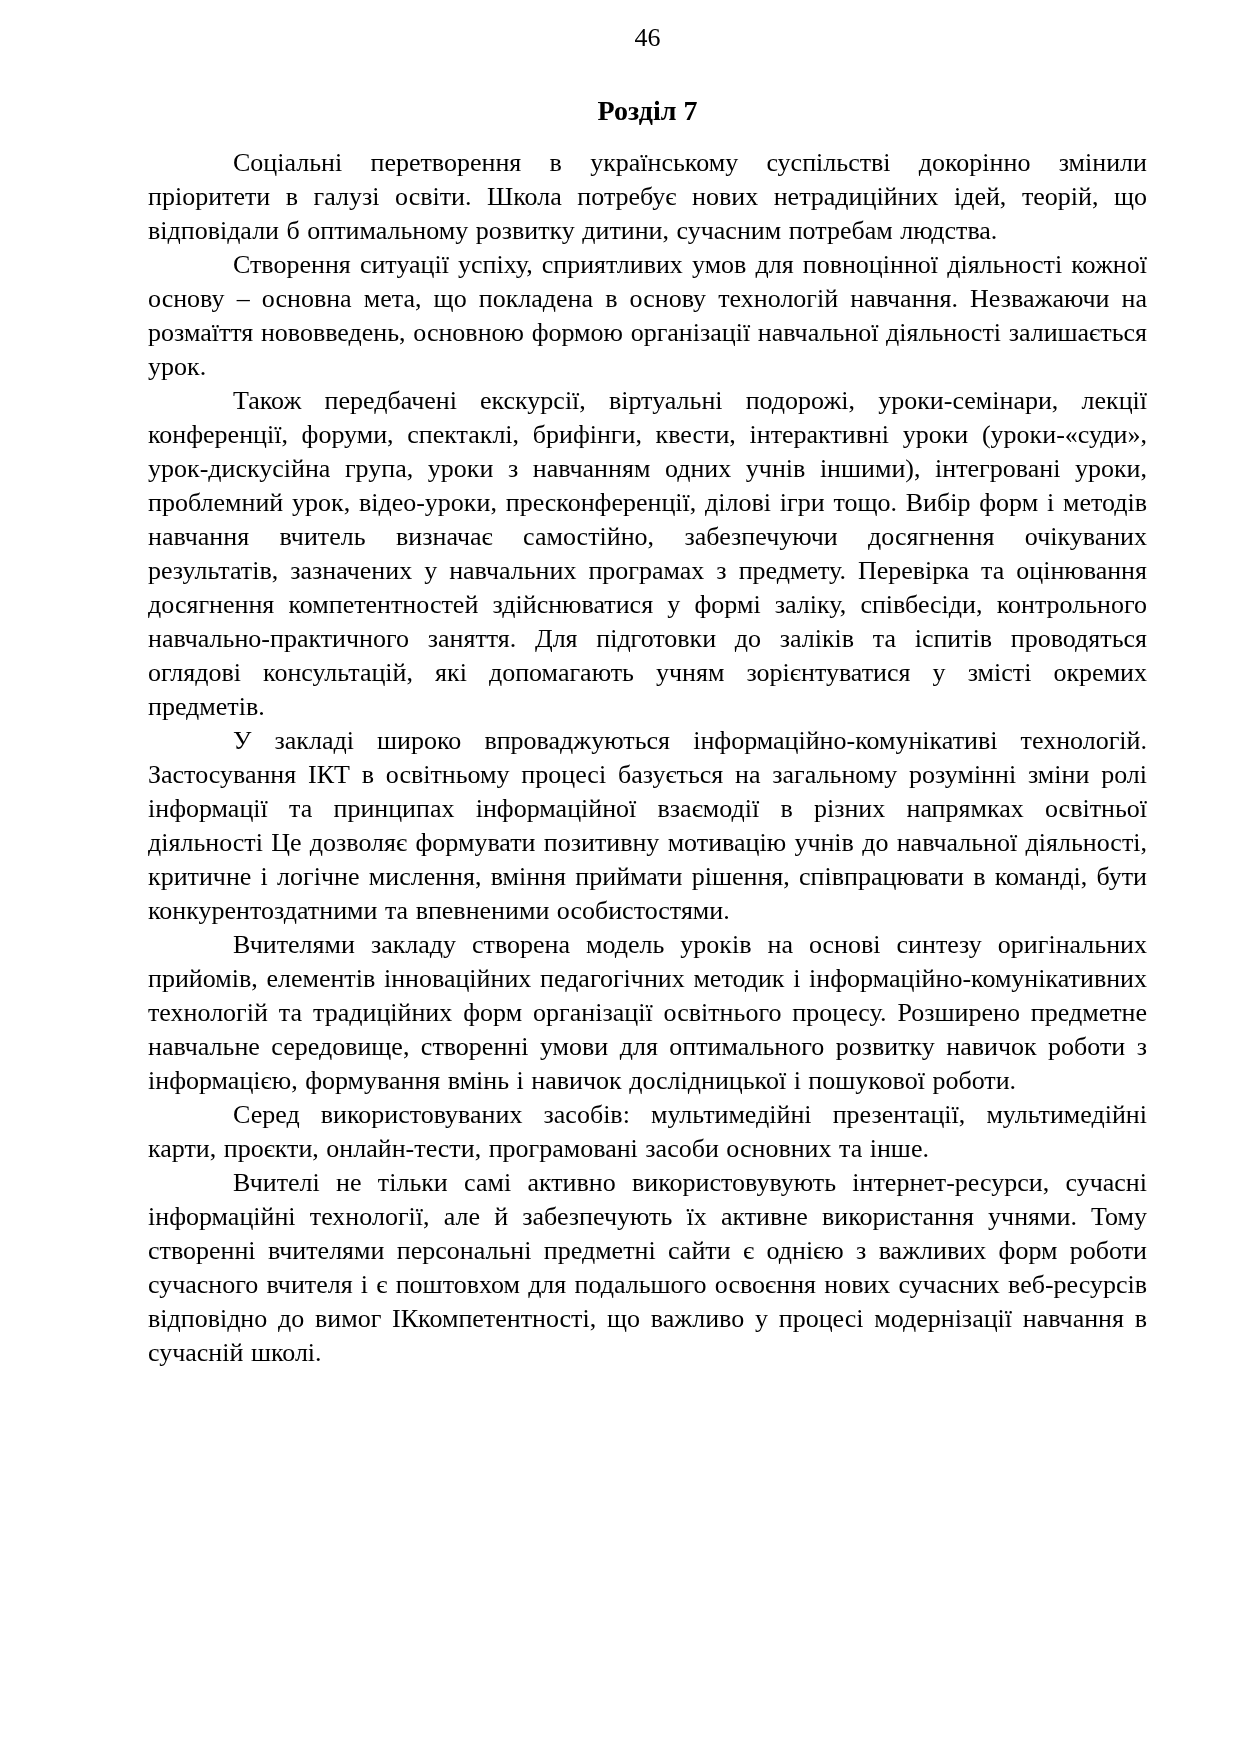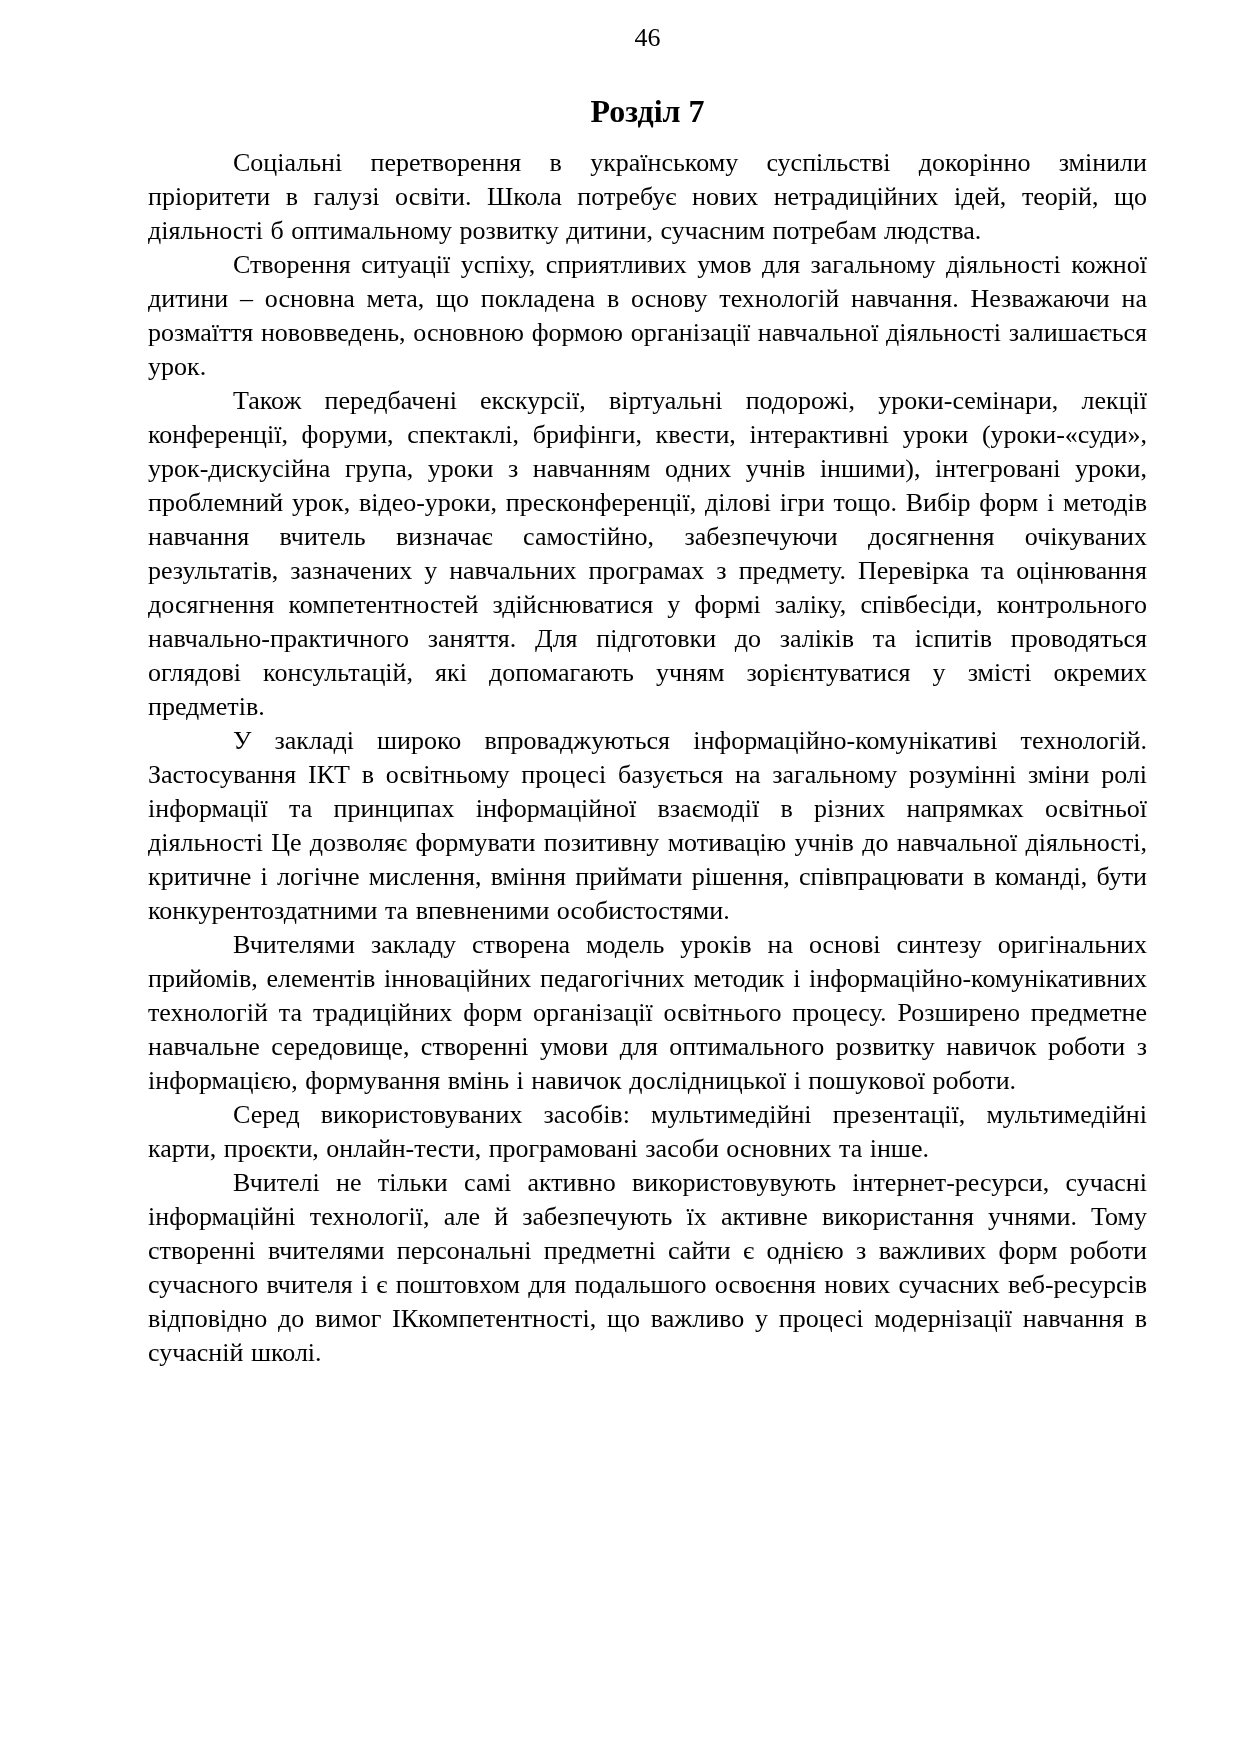--- a/index.html
+++ b/index.html
@@ -25,21 +25,21 @@
     text-align: center;
     font-size: 26px;
     line-height: 28px;
   }
   .heading-block {
     margin-top: 40px;
     text-align: center;
     font-weight: bold;
   }
   .chapter-label {
-    font-size: 32px;
+    font-size: 28px;
     line-height: 38px;
   }
   .section-title {
     font-size: 28px;
     line-height: 38px;
     letter-spacing: 0.2px;
   }
   .content {
     margin-top: 16px;
   }
@@ -57,22 +57,22 @@
 
 <div class="page">
 
   <div class="page-number">46</div>
 
   <div class="heading-block">
     <div class="chapter-label">Розділ 7</div>
   </div>
 
   <div class="content">
-    <p>Соціальні перетворення в українському суспільстві докорінно змінили пріоритети в галузі освіти. Школа потребує нових нетрадиційних ідей, теорій, що діяльності б оптимальному розвитку дитини, сучасним потребам людства.</p>
-    <p>Створення ситуації успіху, сприятливих умов для загальному діяльності кожної дитини – основна мета, що покладена в основу технологій навчання. Незважаючи на розмаїття нововведень, основною формою організації навчальної діяльності залишається урок.</p>
+    <p>Соціальні перетворення в українському суспільстві докорінно змінили пріоритети в галузі освіти. Школа потребує нових нетрадиційних ідей, теорій, що відповідали б оптимальному розвитку дитини, сучасним потребам людства.</p>
+    <p>Створення ситуації успіху, сприятливих умов для повноцінної діяльності кожної основу – основна мета, що покладена в основу технологій навчання. Незважаючи на розмаїття нововведень, основною формою організації навчальної діяльності залишається урок.</p>
     <p>Також передбачені екскурсії, віртуальні подорожі, уроки-семінари, лекції конференції, форуми, спектаклі, брифінги, квести, інтерактивні уроки (уроки-«суди», урок-дискусійна група, уроки з навчанням одних учнів іншими), інтегровані уроки, проблемний урок, відео-уроки, пресконференції, ділові ігри тощо. Вибір форм і методів навчання вчитель визначає самостійно, забезпечуючи досягнення очікуваних результатів, зазначених у навчальних програмах з предмету. Перевірка та оцінювання досягнення компетентностей здійснюватися у формі заліку, співбесіди, контрольного навчально-практичного заняття. Для підготовки до заліків та іспитів проводяться оглядові консультацій, які допомагають учням зорієнтуватися у змісті окремих предметів.</p>
     <p>У закладі широко впроваджуються інформаційно-комунікативі технологій. Застосування ІКТ в освітньому процесі базується на загальному розумінні зміни ролі інформації та принципах інформаційної взаємодії в різних напрямках освітньої діяльності Це дозволяє формувати позитивну мотивацію учнів до навчальної діяльності, критичне і логічне мислення, вміння приймати рішення, співпрацювати в команді, бути конкурентоздатними та впевненими особистостями.</p>
     <p>Вчителями закладу створена модель уроків на основі синтезу оригінальних прийомів, елементів інноваційних педагогічних методик і інформаційно-комунікативних технологій та традиційних форм організації освітнього процесу. Розширено предметне навчальне середовище, створенні умови для оптимального розвитку навичок роботи з інформацією, формування вмінь і навичок дослідницької і пошукової роботи.</p>
     <p>Серед використовуваних засобів: мультимедійні презентації, мультимедійні карти, проєкти, онлайн-тести, програмовані засоби основних та інше.</p>
     <p>Вчителі не тільки самі активно використовувують інтернет-ресурси, сучасні інформаційні технології, але й забезпечують їх активне використання учнями. Тому створенні вчителями персональні предметні сайти є однією з важливих форм роботи сучасного вчителя і є поштовхом для подальшого освоєння нових сучасних веб-ресурсів відповідно до вимог ІКкомпетентності, що важливо у процесі модернізації навчання в сучасній школі.</p>
   </div>
 
 </div>
 
 </body></html>

